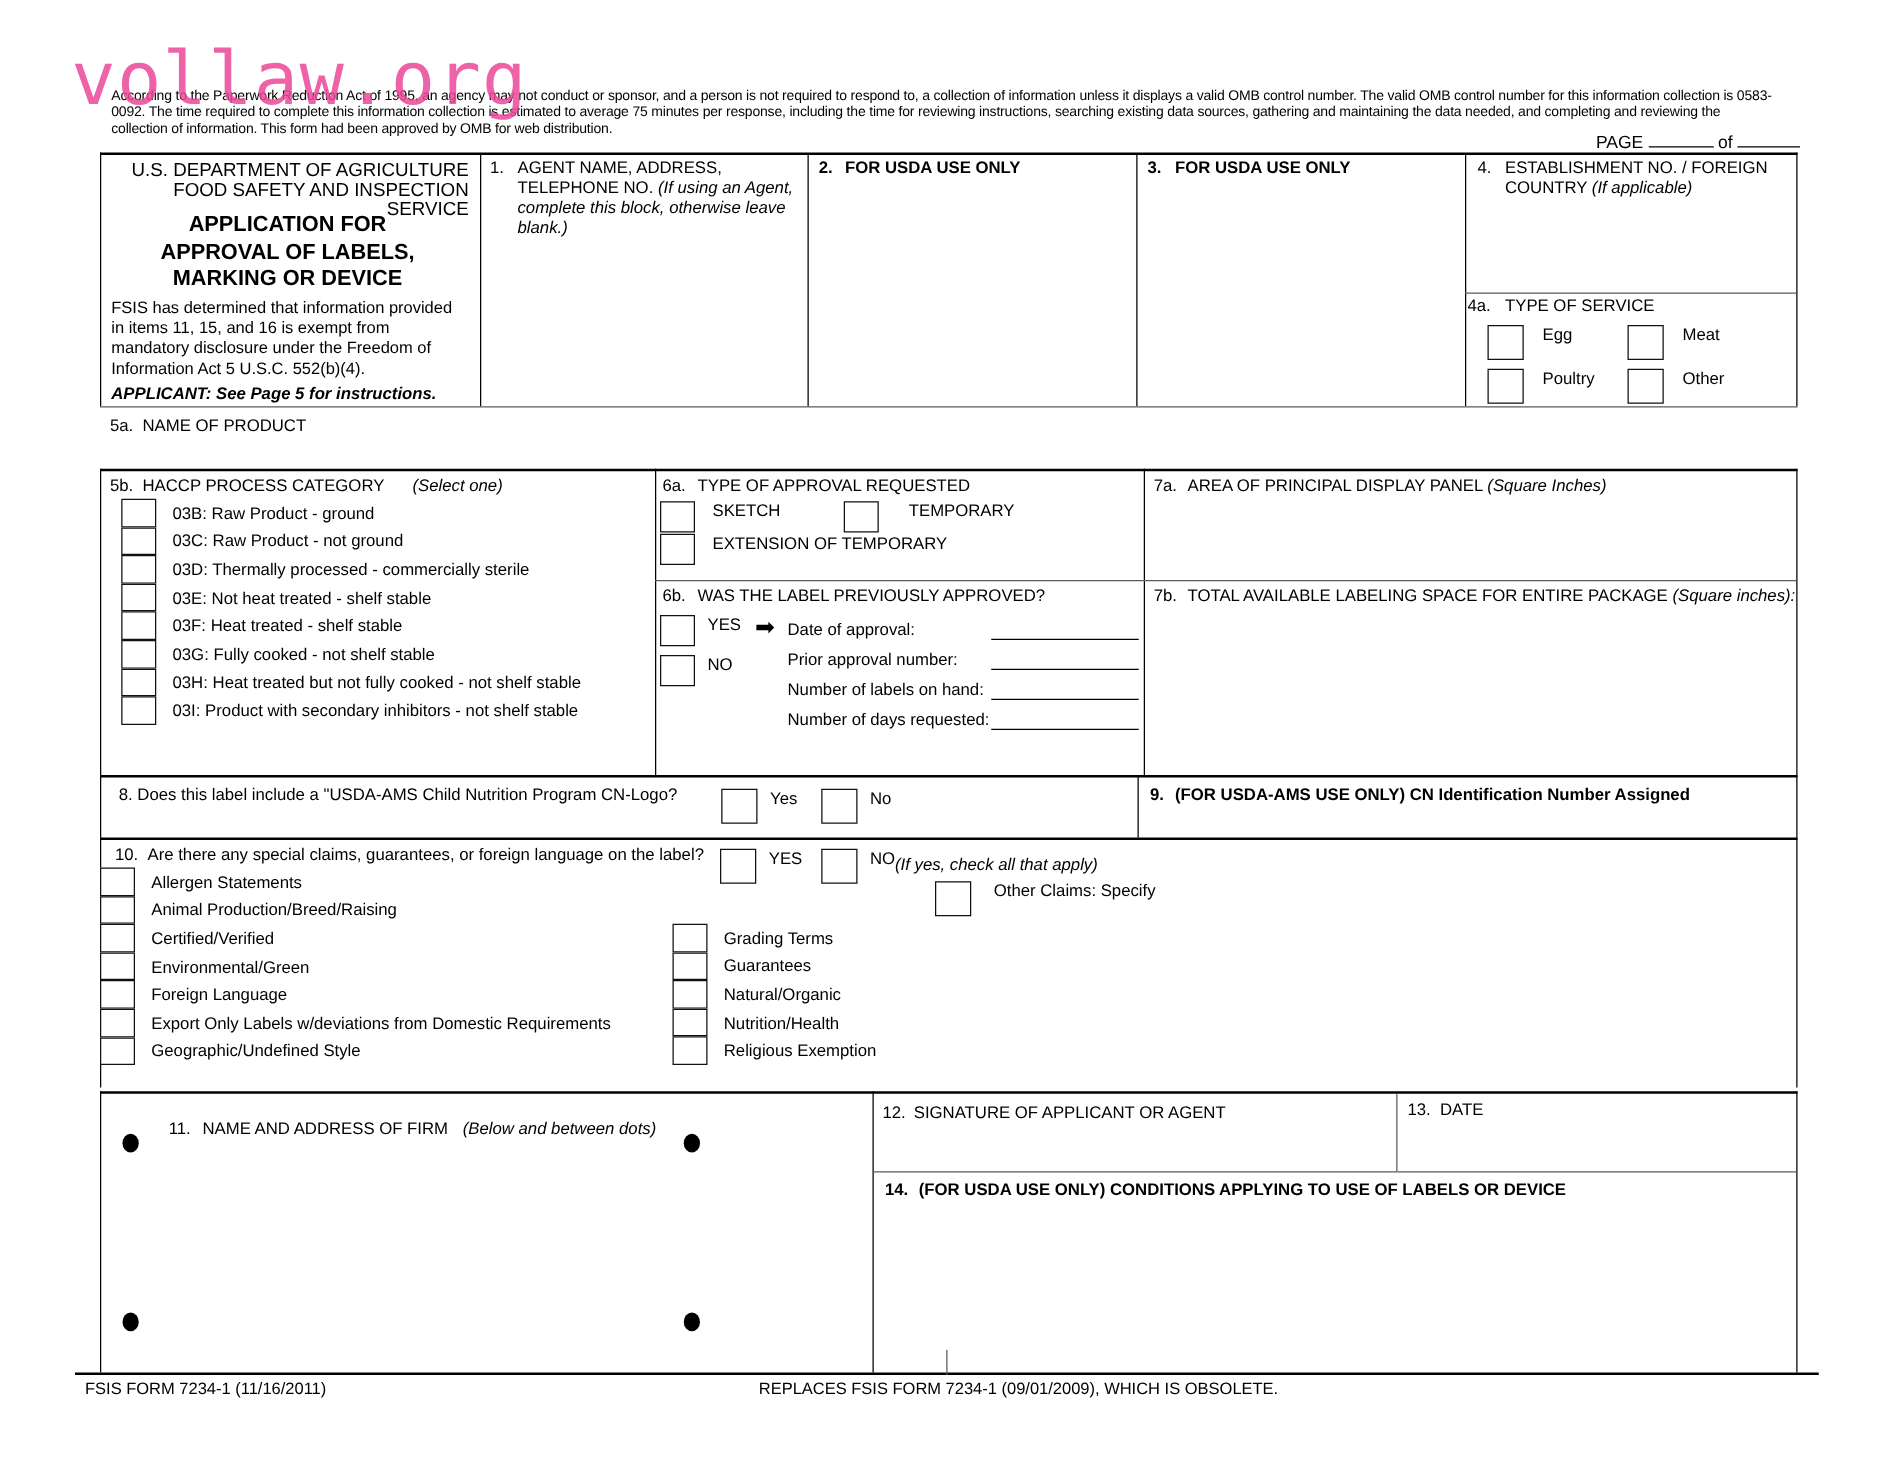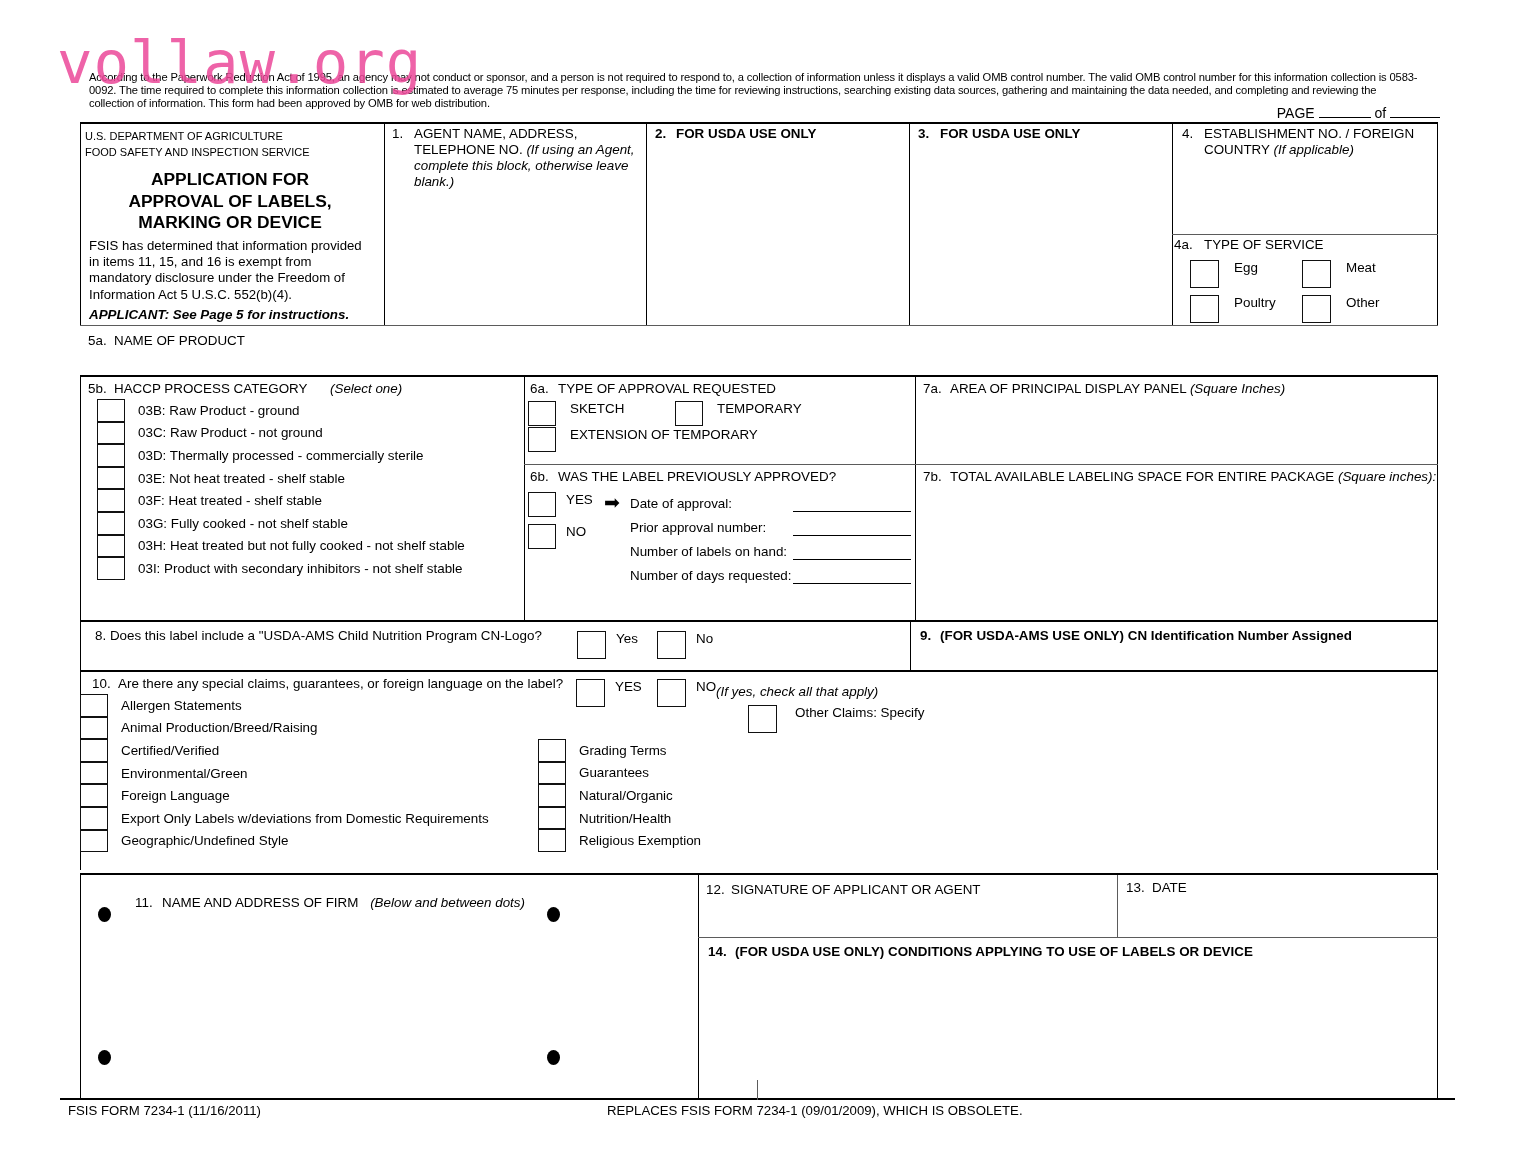--- a/index.html
+++ b/index.html
@@ -114,22 +114,22 @@
   }
   .stack .item .txt {
     font-size: 13.4px;
     margin-left: 13px;
     white-space: nowrap;
   }
 
   
   .hdr-agency {
     position: absolute;
-    text-align: left;
-    font-size: 11px;
+    text-align: right;
+    font-size: 15px;
     line-height: 15.5px;
     width: 290px;
   }
   .hdr-app {
     position: absolute;
     text-align: center;
     font-weight: bold;
     font-size: 17.4px;
     line-height: 21.5px;
     width: 290px;
@@ -336,21 +336,21 @@
 
   <div class="cell-title" style="left:530px; top:381px;">6a.</div>
   <div class="cell-title" style="left:558px; top:381px;">TYPE OF APPROVAL REQUESTED</div>
 
   <div class="cbrow" style="left:528px; top:401px;">
     <span class="cb sq"></span>
     <span class="lbl" style="margin-left:14px;">SKETCH</span>
   </div>
   <div class="cbrow" style="left:675px; top:401px;">
     <span class="cb sq"></span>
-    <span class="lbl" style="margin-left:14px;">TEMPORARY</span>
+    <span class="lbl" style="margin-left:24px;">TEMPORARY</span>
   </div>
   <div class="cbrow" style="left:528px; top:427px;">
     <span class="cb sq"></span>
     <span class="lbl" style="margin-left:14px;">EXTENSION OF TEMPORARY</span>
   </div>
 
   <div class="hline" style="left:524px; top:464px; width:391px;"></div>
 
   <div class="cell-title" style="left:530px; top:469px;">6b.</div>
   <div class="cell-title" style="left:558px; top:469px;">WAS THE LABEL PREVIOUSLY APPROVED?</div>

